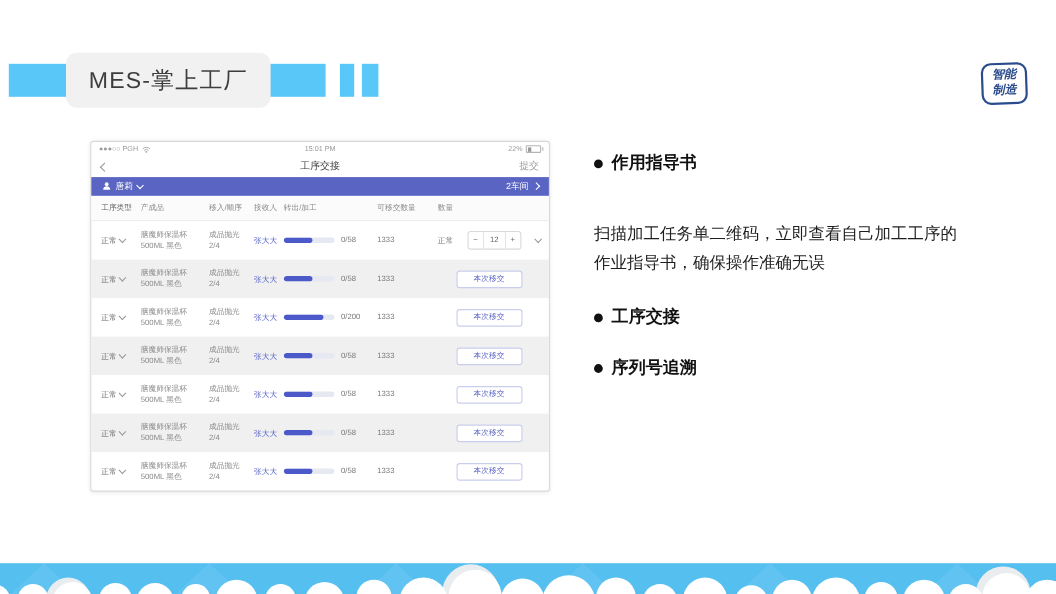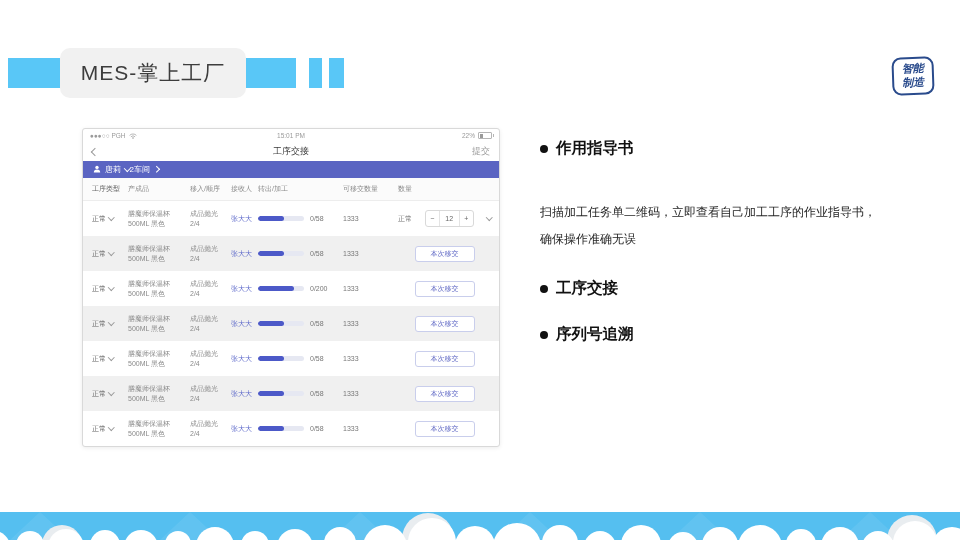--- a/index.html
+++ b/index.html
@@ -42,21 +42,21 @@
   .navbar{height:18px;display:flex;align-items:center;justify-content:space-between;
     padding:0 9px;position:relative;font-size:9px;color:#9a9a9a;}
   .nav-title{position:absolute;left:0;right:0;text-align:center;color:#3a3a3a;}
   .chev{display:inline-block;width:5px;height:5px;border-right:1px solid currentColor;border-bottom:1px solid currentColor;}
   .chev.down{transform:rotate(45deg);margin-top:-2px;}
   .chev.left{transform:rotate(135deg);}
   .chev.right{transform:rotate(-45deg);}
   .chev.sm{width:3.5px;height:3.5px;}
   
   .ptoolbar{height:18px;background:#5a64c2;color:#fff;display:flex;align-items:center;
-    padding:0 10px;font-size:8px;position:relative;}
+    justify-content:space-between;padding:0 10px;font-size:8px;position:relative;}
   .pt-left,.pt-right{display:flex;align-items:center;gap:4px;z-index:1;}
   .pt-center{position:absolute;left:0;right:0;display:flex;align-items:center;justify-content:center;gap:4px;}
   
   .thead{height:22px;display:flex;align-items:center;background:#fbfbfb;
     border-bottom:1px solid #ededed;color:#8a8a8a;}
   .trow{height:35px;display:flex;align-items:center;color:#777;}
   .trow:nth-child(even){background:#f0f0f0;}
   .cell{display:flex;align-items:center;box-sizing:border-box;}
   .c1{width:45px;padding-left:9px;gap:3px;color:#666;}
   .c2{width:62px;}
@@ -78,21 +78,21 @@
   .stepper{display:inline-flex;height:15px;border:1px solid #d9d9d9;border-radius:3px;background:#fff;color:#666;}
   .stepper span{display:flex;align-items:center;justify-content:center;}
   .st-minus,.st-plus{width:13px;}
   .st-val{width:19px;border-left:1px solid #e4e4e4;border-right:1px solid #e4e4e4;}
   .gray{color:#9a9a9a;}
   
   .features{position:absolute;left:540px;top:138px;width:340px;}
   .feature{margin-bottom:25px;}
   .f-head{display:flex;align-items:center;gap:8px;font-size:15.5px;font-weight:bold;color:#111;margin-bottom:9px;}
   .dot{width:8px;height:8px;border-radius:50%;background:#111;flex:0 0 auto;}
-  .f-body{font-size:12px;color:#1f1f1f;line-height:27px;width:336px;margin-top:40px;}
+  .f-body{font-size:15px;color:#1f1f1f;line-height:27px;width:336px;margin-top:40px;}
   
   .clouds{position:absolute;left:0;bottom:0;width:960px;height:45px;}
 </style>
 </head>
 <body>
 
 <div class="banner-strip"></div>
 <div class="banner-bar bar-a"></div>
 <div class="banner-bar bar-b"></div>
 <div class="banner-pill">MES-掌上工厂</div>

